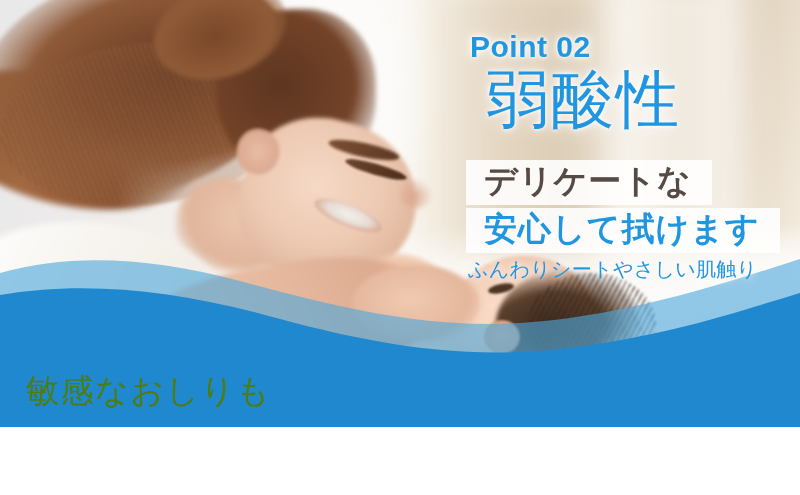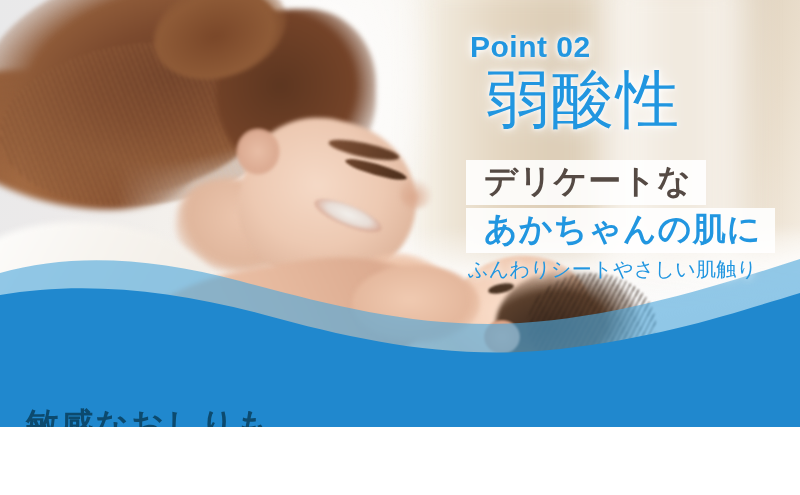--- a/index.html
+++ b/index.html
@@ -243,21 +243,21 @@
   .headline {
     position:absolute; left:486px; top:68px;
     font-size:63px; font-weight:normal; line-height:1;
     letter-spacing:2px;
     color:#2196E0;
     text-shadow:0 0 10px rgba(255,255,255,.95), 0 0 22px rgba(255,255,255,.8), 0 0 4px rgba(255,255,255,1);
   }
   .band {
     position:absolute;
     background:rgba(255,255,255,.88);
-    padding:3px 14px 5px 18px;
+    padding:3px 20px 5px 18px;
     line-height:1.12;
     white-space:nowrap;
   }
   .band-1 {
     left:466px; top:160px;
     font-size:33px; font-weight:bold;
     color:#554a44;
     letter-spacing:1px;
   }
   .band-2 {
@@ -270,23 +270,23 @@
     position:absolute; left:468px; top:256px;
     font-size:20px; font-weight:normal;
     color:#2196E0;
     letter-spacing:.3px;
     white-space:nowrap;
     text-shadow:0 0 7px rgba(255,255,255,.95), 0 0 14px rgba(255,255,255,.8);
   }
 
   
   .bottom-copy {
-    position:absolute; left:26px; top:402px;
-    color:#0c4a6e;
-    font-size:33px; font-weight:bold;
+    position:absolute; left:26px; top:368px;
+    color:#4d7c0f;
+    font-size:33px; font-weight:normal;
     line-height:1.42;
     letter-spacing:1.5px;
     white-space:nowrap;
   }
   .bottom-copy div { white-space:nowrap; }
 </style>
 </head>
 <body>
 
 <div id="banner">
@@ -333,21 +333,21 @@
       <path fill="#2088CE" d="M0,58 C80,44 170,52 265,78 C360,104 455,124 560,112 C665,100 740,74 800,56 L800,190 L0,190 Z"></path>
     </svg>
   </div>
 
   <div class="point-label">Point 02</div>
 
   <div class="headline">弱酸性</div>
 
   <div class="band band-1">デリケートな</div>
 
-  <div class="band band-2">あかちゃんの肌に</div>
+  <div class="band band-2">安心して拭けます</div>
 
   <div class="subline">ふんわりシートやさしい肌触り</div>
 
   <div class="bottom-copy">
     <div>敏感なおしりも</div>
   </div>
 
 </div>
 
 </body></html>

